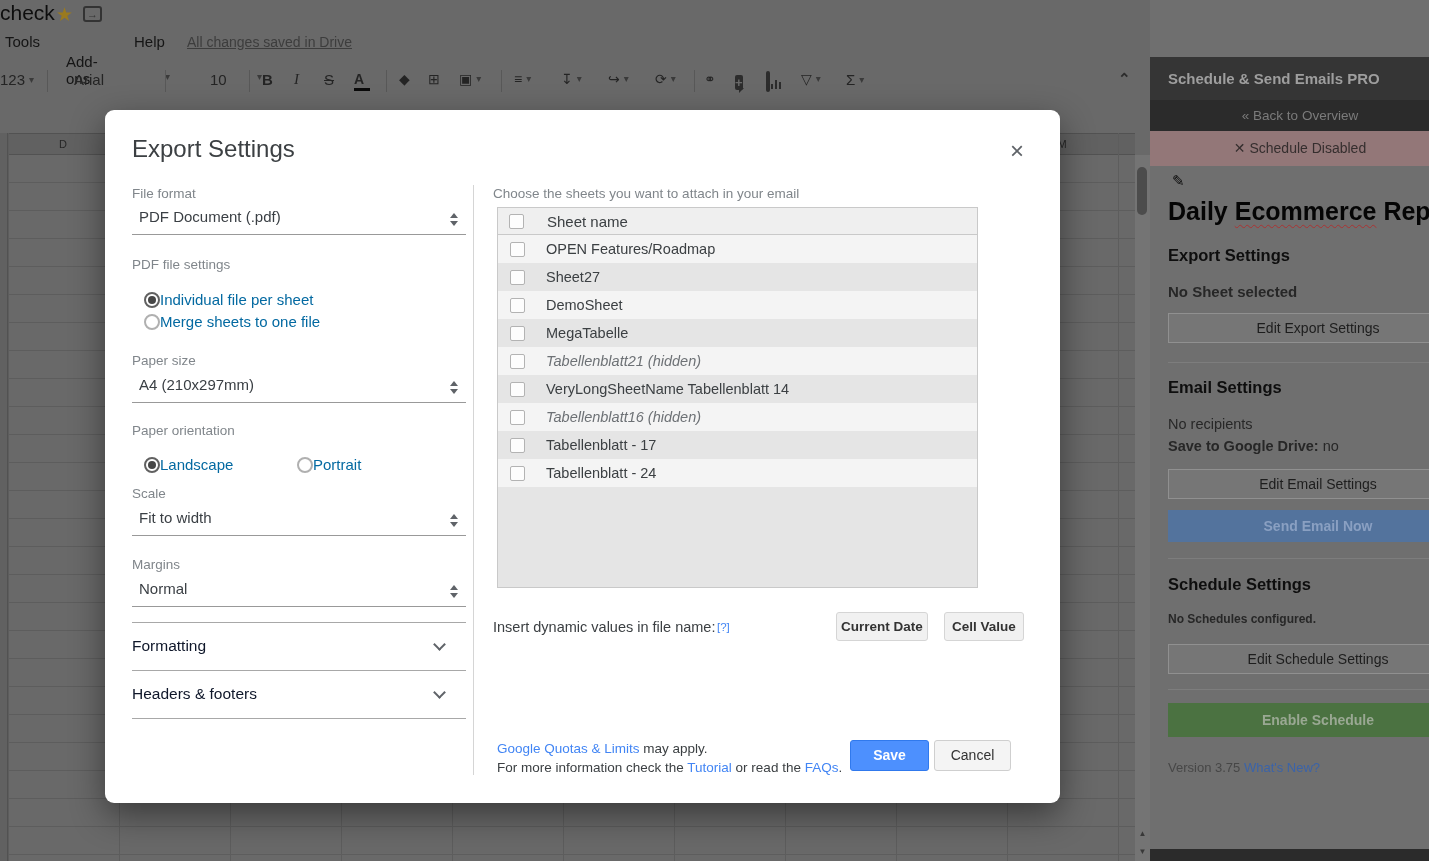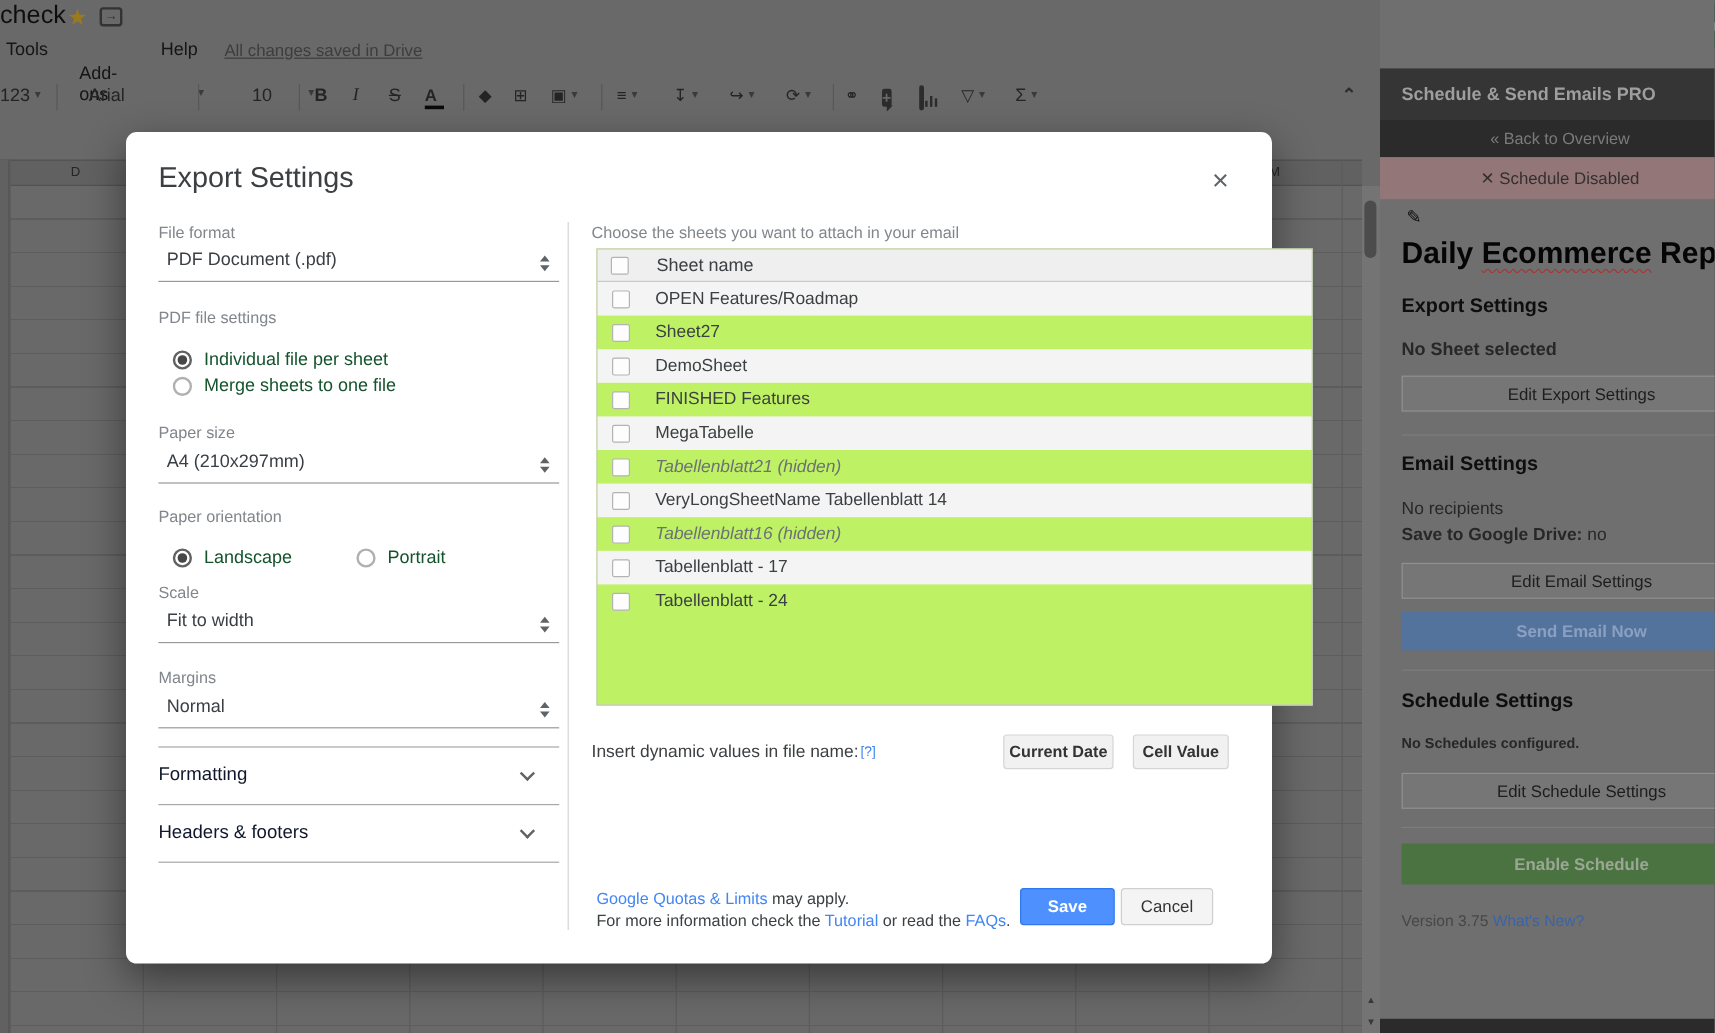--- a/index.html
+++ b/index.html
@@ -96,34 +96,34 @@
   .m-title { position:absolute; left:27px; top:25px; font-size:24px; color:#3c4043; }
   .m-close { position:absolute; left:898px; top:28px; width:28px; height:28px; font-size:24px;
              color:#5f6368; text-align:center; line-height:26px; cursor:default; }
   .m-vdiv { position:absolute; left:368px; top:75px; width:1px; height:590px; background:#d5d5d5; }
   .m-label { position:absolute; left:27px; font-size:13.5px; color:#80868b; }
   .m-select { position:absolute; left:27px; width:334px; height:27px; border-bottom:1px solid #999;
               font-size:15px; color:#3a3f44; padding-left:7px; }
   .unfold { position:absolute; right:8px; top:5px; display:flex; flex-direction:column; gap:3px; }
   .unfold b { width:0; height:0; border-left:4px solid transparent; border-right:4px solid transparent; }
   .unfold .up { border-bottom:5px solid #5f6368; } .unfold .dn { border-top:5px solid #5f6368; }
-  .radio-row { position:absolute; left:39px; height:21px; display:flex; align-items:center; gap:10px;
-               font-size:15px; color:#14532d; }
+  .radio-row { position:absolute; left:39px; height:21px; display:flex; align-items:center; 
+               font-size:15px; color:#0369a1; }
   .rad { width:16px; height:16px; border-radius:50%; border:2px solid #b0b0b0; position:relative; flex:0 0 auto; }
   .rad.on { border-color:#616161; }
   .rad.on::after { content:""; position:absolute; left:2px; top:2px; width:8px; height:8px;
                    border-radius:50%; background:#474747; }
   .m-hr { position:absolute; left:27px; width:334px; height:1px; background:#a8a8a8; }
   .m-sect { position:absolute; left:27px; width:334px; height:20px; font-size:15.5px; color:#0f172a; }
   .chev { position:absolute; right:22px; top:3px; width:9px; height:9px;
           border-right:2px solid #5f6368; border-bottom:2px solid #5f6368; transform:rotate(45deg); }
 
   .m-sheets-label { position:absolute; left:388px; top:76px; font-size:13.5px; color:#80868b; }
-  .sheet-table { position:absolute; left:392px; top:97px; width:597px; height:381px;
-                 border:1px solid #c9c9c9; background:#bef264; }
+  .sheet-table { position:absolute; left:392px; top:97px; width:481px; height:381px;
+                 border:1px solid #c9c9c9; background:#e5e5e5; }
   .st-head { height:27px; background:#efefef; border-bottom:1px solid #c9c9c9; display:flex;
              align-items:center; font-size:15px; color:#3c4043; }
   .st-row { height:28px; display:flex; align-items:center; font-size:14.5px; color:#3c4043; }
   .st-row:nth-child(even) { background:#f4f4f4; }
   .st-row.hidden-sheet { font-style:italic; color:#6d7175; }
   .cbx { width:15px; height:15px; border:1.5px solid #b3b3b3; border-radius:2px; background:#fdfdfd;
          margin:0 12px 0 12px; flex:0 0 auto; }
   .st-head .cbx { margin-left:11px; }
   .st-label { padding-left:9px; white-space:nowrap; }
   .st-head .st-label { padding-left:11px; }
@@ -354,24 +354,20 @@
       <div class="st-row">
           <span class="cbx"></span>
           <span class="st-label">Sheet27</span>
         </div>
       <div class="st-row">
           <span class="cbx"></span>
           <span class="st-label">DemoSheet</span>
         </div>
       <div class="st-row">
           <span class="cbx"></span>
-          <span class="st-label">FINISHED Features</span>
-        </div>
-      <div class="st-row">
-          <span class="cbx"></span>
           <span class="st-label">MegaTabelle</span>
         </div>
       <div class="st-row hidden-sheet">
           <span class="cbx"></span>
           <span class="st-label">Tabellenblatt21 (hidden)</span>
         </div>
       <div class="st-row">
           <span class="cbx"></span>
           <span class="st-label">VeryLongSheetName Tabellenblatt 14</span>
         </div>

